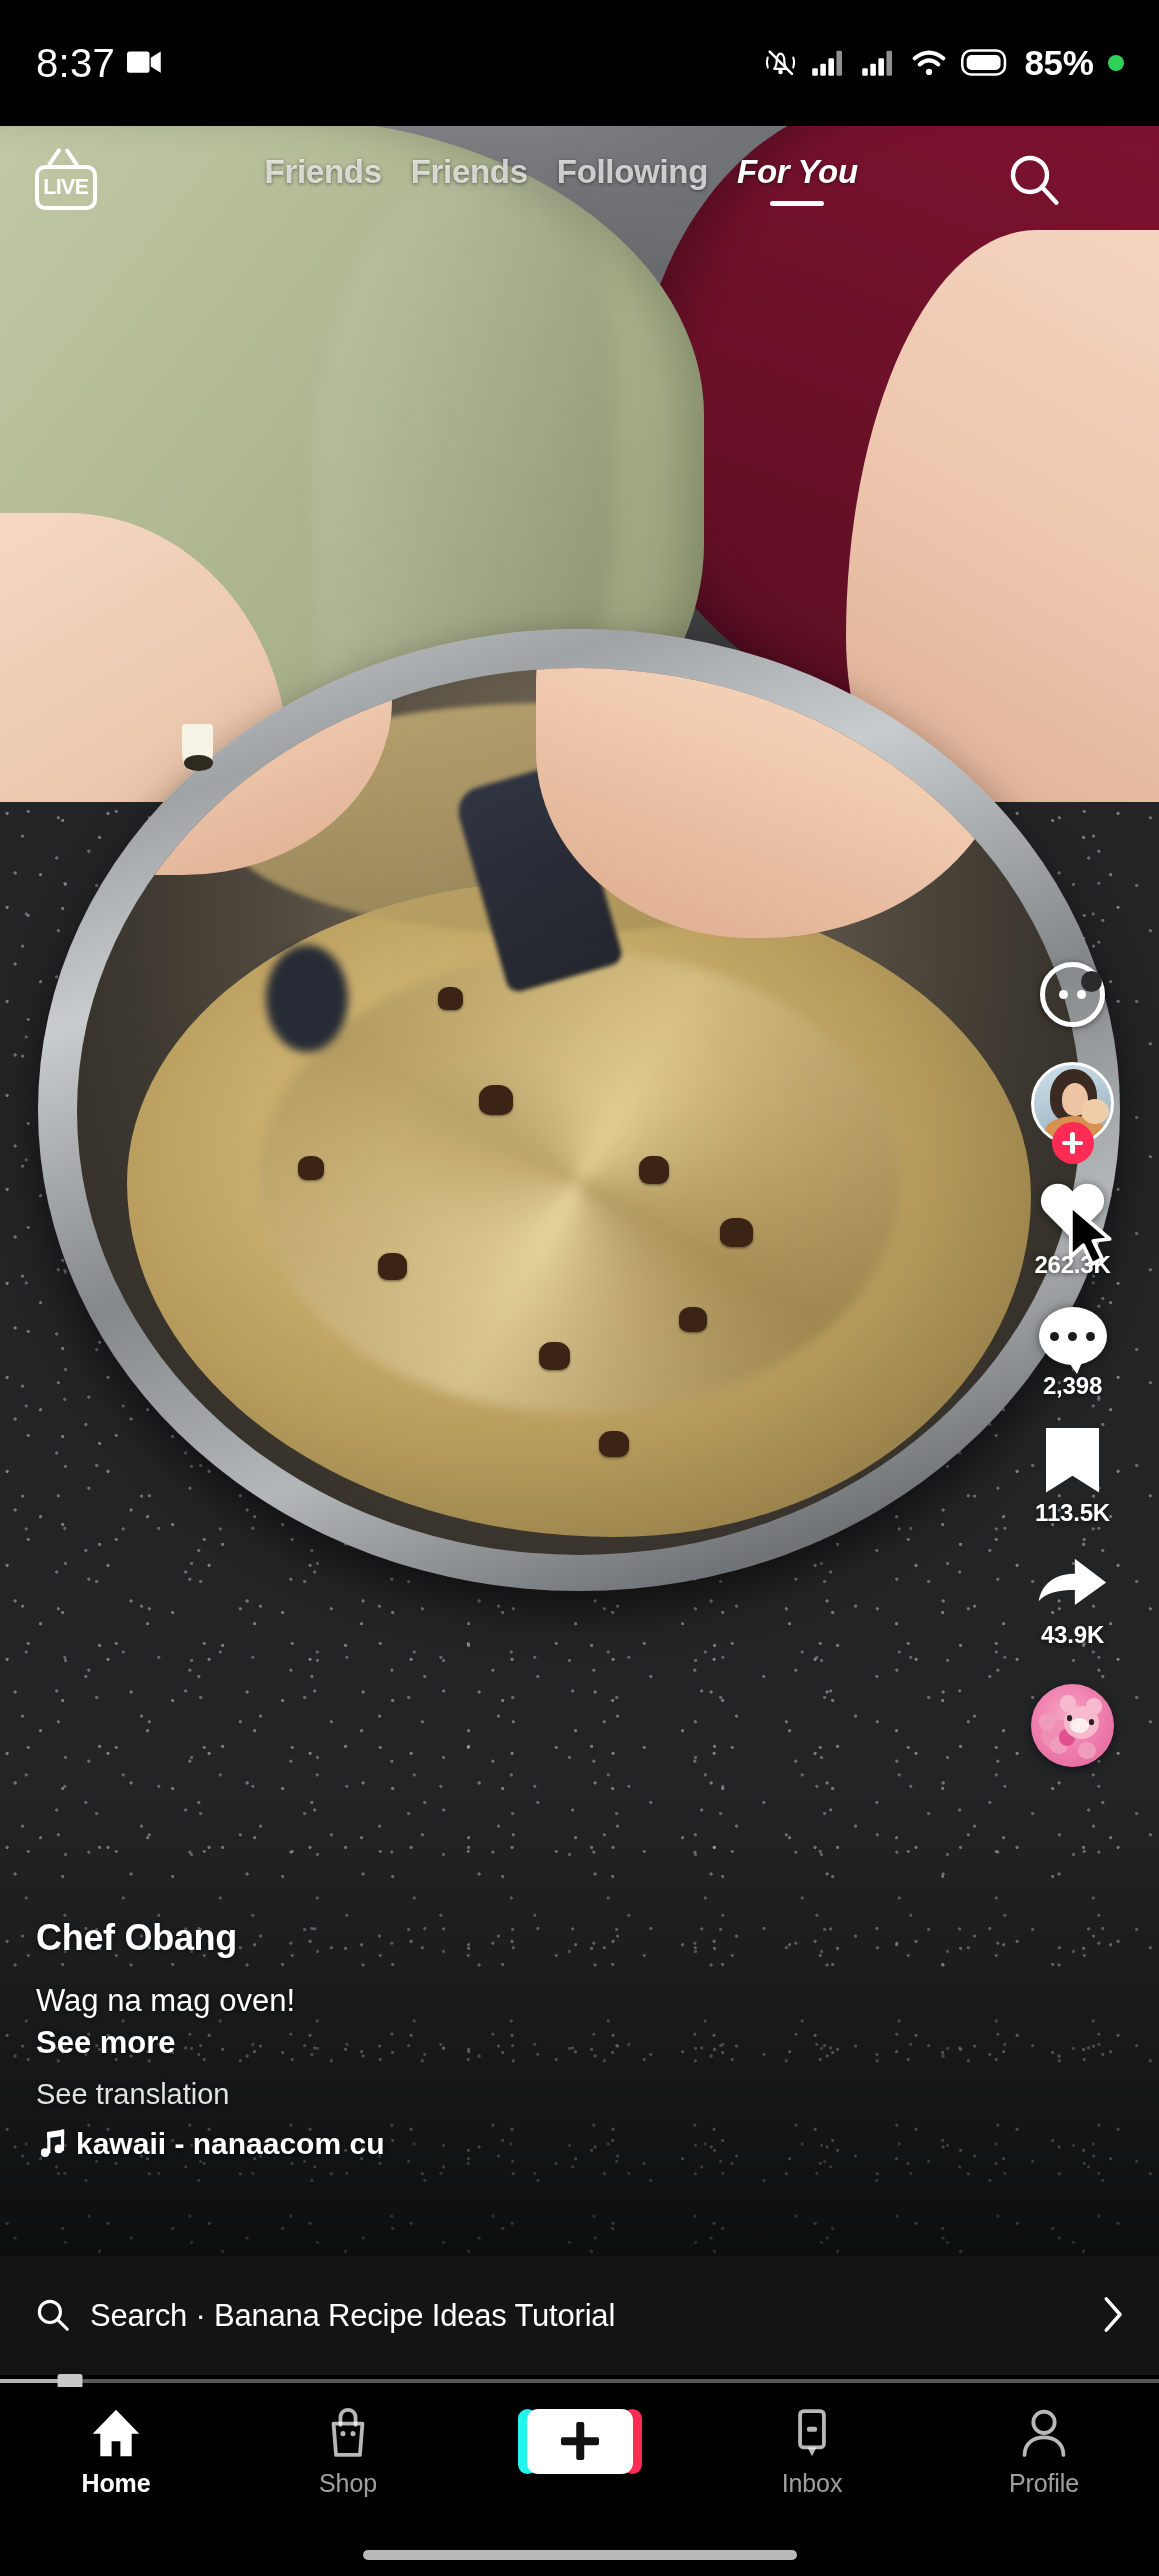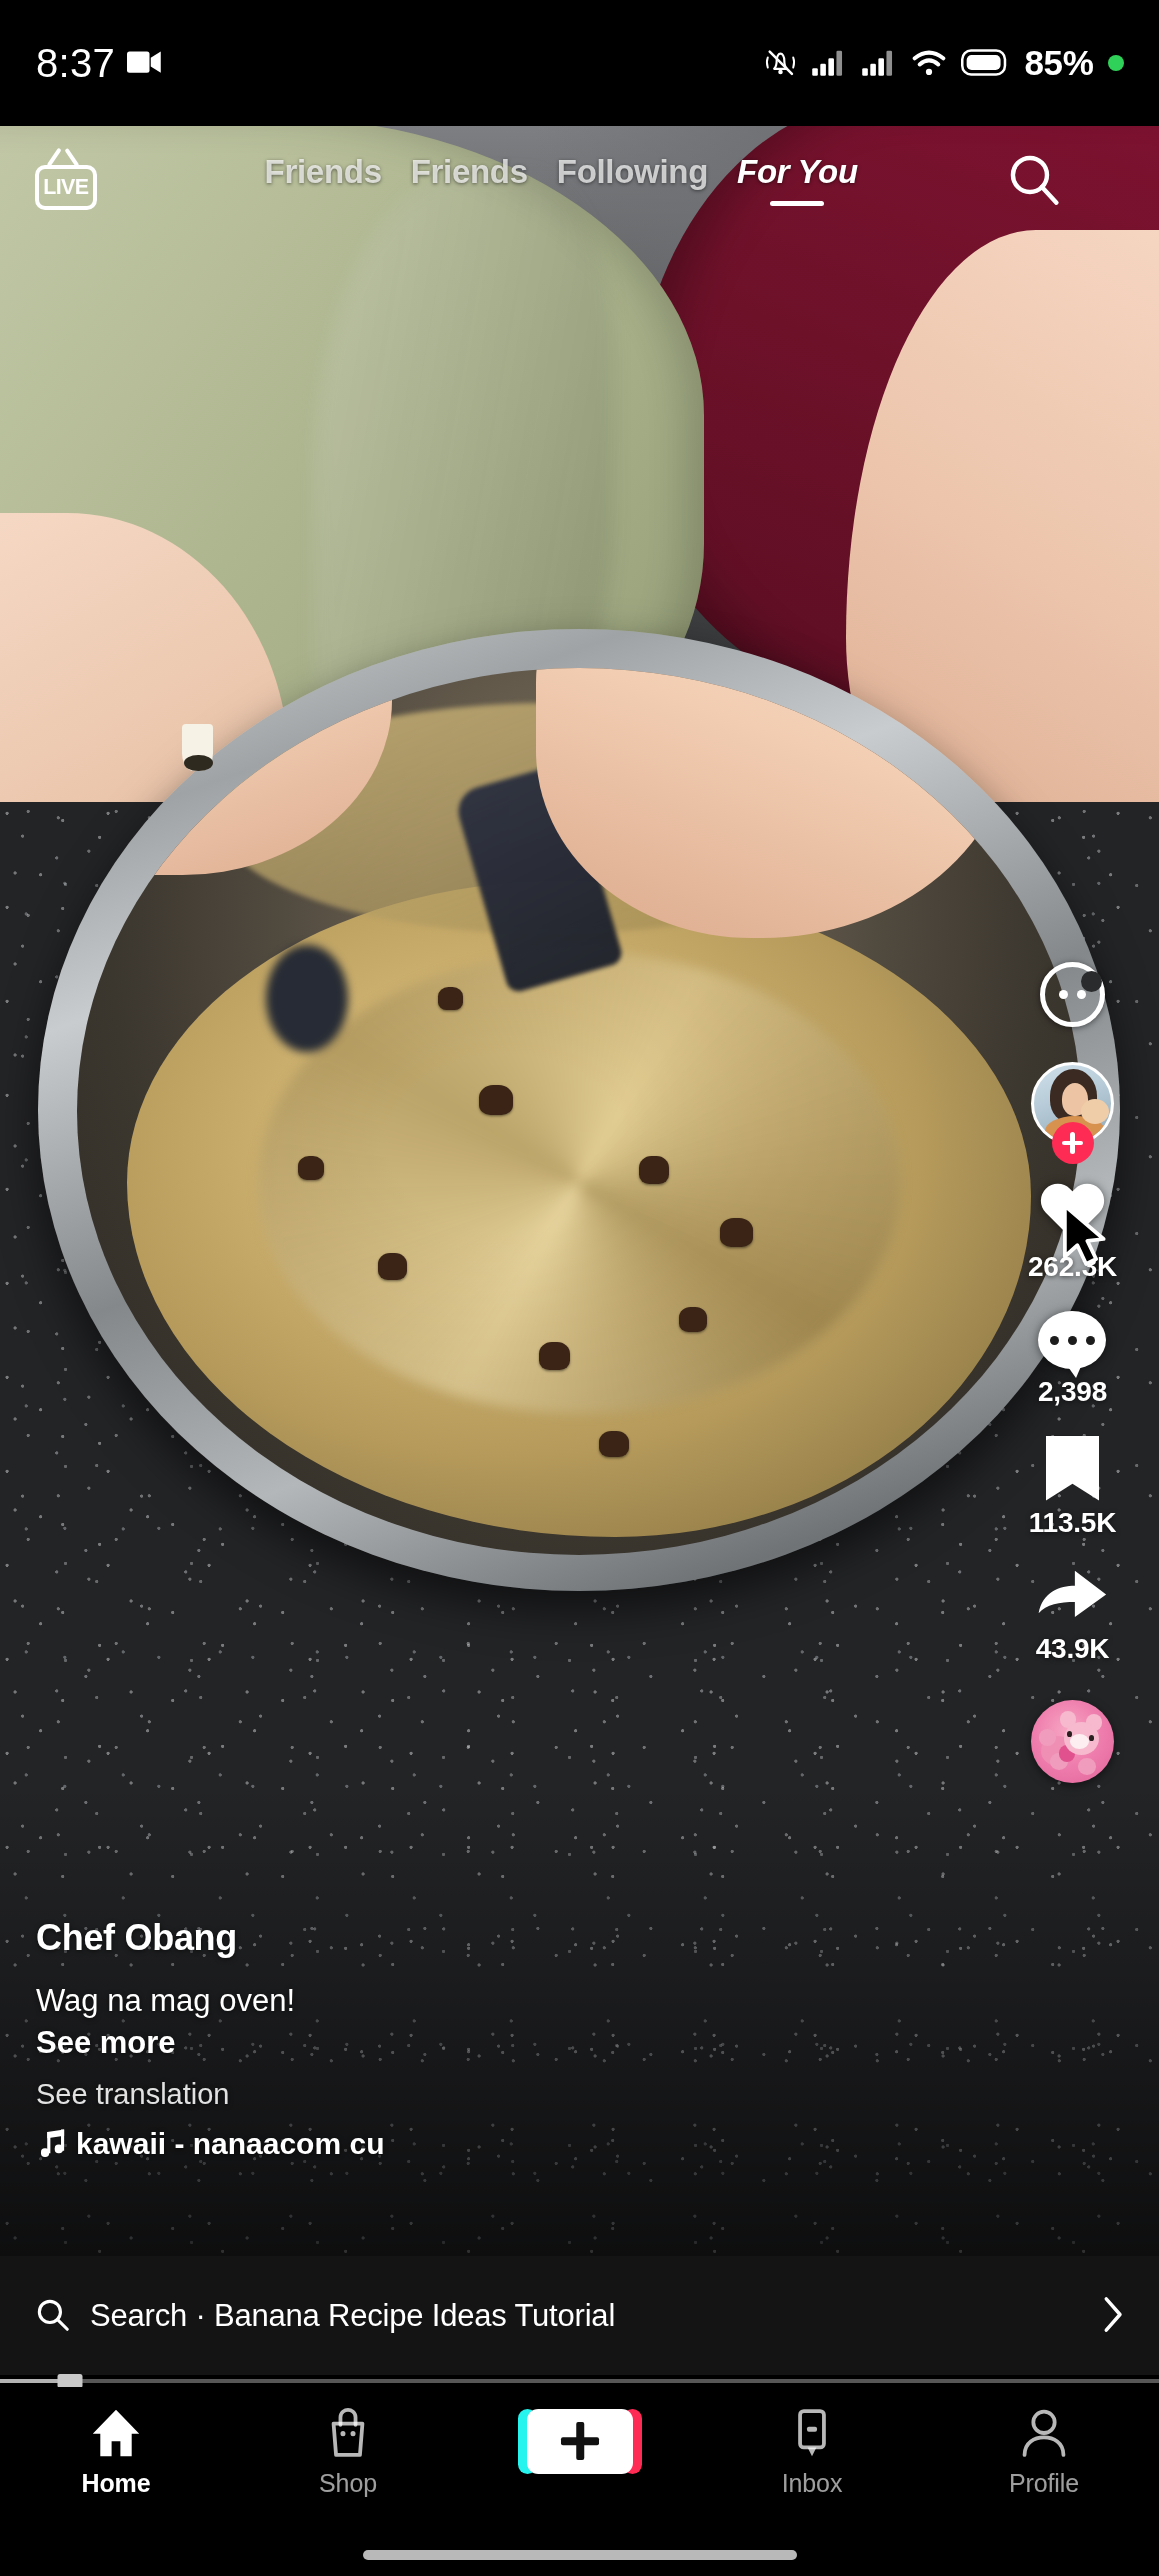--- a/index.html
+++ b/index.html
@@ -246,21 +246,21 @@
     display:flex; align-items:center; justify-content:center;
   }
 
   
   #action-rail {
     position:absolute; right:15px; top:962px; width:145px;
     z-index:45; display:flex; flex-direction:column; align-items:center;
   }
   .rail-item { display:flex; flex-direction:column; align-items:center; position:relative; }
   .rail-count {
-    color:#fff; font-size:28px; font-weight:700; margin-top:6.3px;
+    color:#fff; font-size:24px; font-weight:700; margin-top:6.3px;
     text-shadow:0 1.3px 5px rgba(0,0,0,.62); letter-spacing:-0.2px;
   }
   #chat-bubble-button { margin-bottom:35px; }
   .bubble-ring {
     width:65px; height:65px; border-radius:50%;
     border:5px solid #fff; position:relative;
     box-shadow:0 1.3px 6.3px rgba(0,0,0,.5);
     display:flex; align-items:center; justify-content:center; gap:8.8px;
   }
   .bubble-ring:after {

